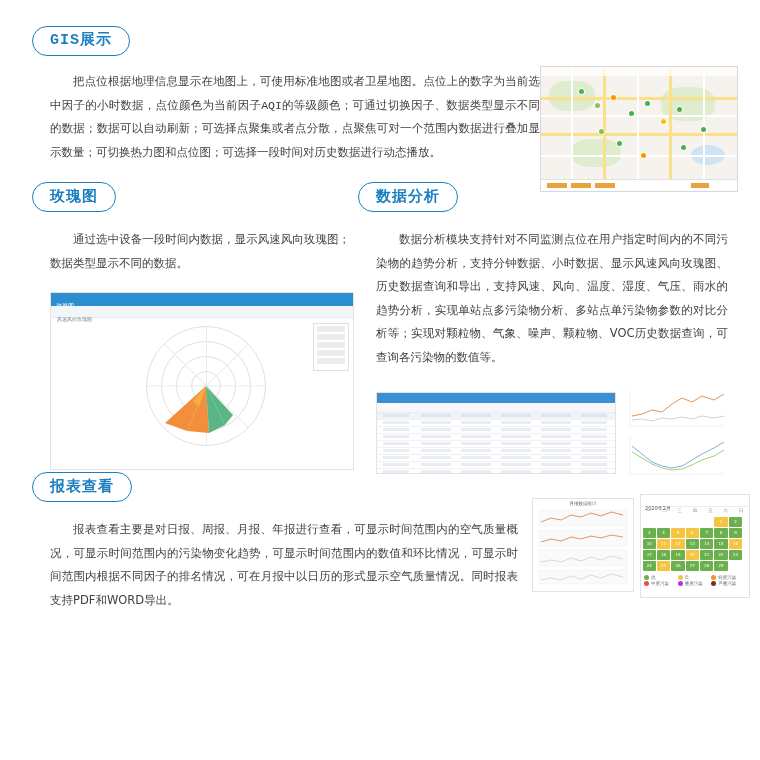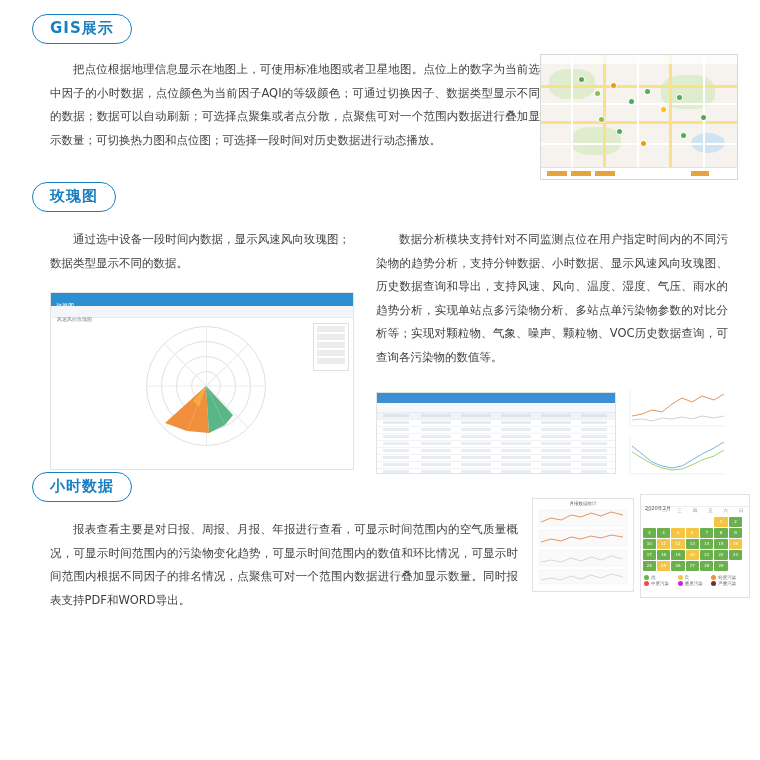--- a/index.html
+++ b/index.html
@@ -29,21 +29,21 @@
 
   .para{
     font-size:11.5px;
     line-height:2.05;
     color:#3f3f3f;
     text-align:justify;
     text-indent:2em;
   }
 
   
-  .sec-gis{position:absolute;left:32px;top:14px;width:700px;}
+  .sec-gis{position:absolute;left:32px;top:26px;width:700px;font-family:Liberation Mono, monospace;}
   .gis-text{position:absolute;left:18px;top:44px;width:490px;}
   .gis-map{
     position:absolute;left:508px;top:40px;width:196px;height:124px;
     border:1px solid #d8d8d8;overflow:hidden;background:#f4f1ec;
   }
 
   
   .map-bg{position:absolute;inset:0;background:#f6f3ee;}
   .road{position:absolute;background:#ffffff;}
   .road.h{height:2px;}
@@ -198,20 +198,21 @@
           <polygon points="59,59 40,104 62,106 59,59" fill="#f0862d" opacity="0.92"></polygon>
           <polygon points="59,59 62,106 78,98 59,59" fill="#4caf7d" opacity="0.92"></polygon>
           <polygon points="59,59 78,98 86,88 59,59" fill="#4caf7d" opacity="0.92"></polygon>
           <polygon points="59,59 46,74 52,80 59,59" fill="#f5b041" opacity="0.9"></polygon>
         </svg>
       </div>
     </div>
   </div>
 
   <div class="sec-ana">
+    <div class="pill">数据分析</div>
     <div class="ana-text para">数据分析模块支持针对不同监测点位在用户指定时间内的不同污染物的趋势分析，支持分钟数据、小时数据、显示风速风向玫瑰图、历史数据查询和导出，支持风速、风向、温度、湿度、气压、雨水的趋势分析，实现单站点多污染物分析、多站点单污染物参数的对比分析等；实现对颗粒物、气象、噪声、颗粒物、VOC历史数据查询，可查询各污染物的数值等。</div>
 
     <div class="ana-table">
       <div class="tb-head">
         <span>数据查询</span>
       </div>
       <div class="tb-tool"></div>
       <div class="tb-row tb-colhead" style="background:#f0f3f7;">
         <div class="tb-cell" style="left:6px;width:26px;background:#dde4ea;"></div>
         <div class="tb-cell" style="left:44px;width:30px;background:#dde4ea;"></div>
@@ -295,22 +296,22 @@
 
         <line x1="6" y1="50" x2="6" y2="88" stroke="#e6e6e6" stroke-width="0.6"></line>
         <line x1="6" y1="88" x2="100" y2="88" stroke="#e6e6e6" stroke-width="0.6"></line>
         <polyline points="8,60 18,68 28,76 38,80 48,82 58,80 68,74 78,68 90,62 100,56" fill="none" stroke="#6aa9e0" stroke-width="0.9"></polyline>
         <polyline points="8,66 18,72 28,78 38,82 48,84 58,83 68,79 78,74 90,70 100,64" fill="none" stroke="#8bc34a" stroke-width="0.8"></polyline>
       </svg>
     </div>
   </div>
 
   <div class="sec-rep">
-    <div class="pill">小时数据</div>
-    <div class="rep-text para">报表查看主要是对日报、周报、月报、年报进行查看，可显示时间范围内的空气质量概况，可显示时间范围内的污染物变化趋势，可显示时间范围内的数值和环比情况，可显示时间范围内根据不同因子的排名情况，点聚焦可对一个范围内数据进行叠加显示数量。同时报表支持PDF和WORD导出。</div>
+    <div class="pill">报表查看</div>
+    <div class="rep-text para">报表查看主要是对日报、周报、月报、年报进行查看，可显示时间范围内的空气质量概况，可显示时间范围内的污染物变化趋势，可显示时间范围内的数值和环比情况，可显示时间范围内根据不同因子的排名情况，可在月报中以日历的形式显示空气质量情况。同时报表支持PDF和WORD导出。</div>
 
     <div class="rep-img1">
       <div class="mini-title">月报数据统计</div>
       <svg width="100" height="82" viewBox="0 0 100 82">
         <rect x="6" y="4" width="88" height="16" fill="#fafafa" stroke="#eeeeee" stroke-width="0.5"></rect>
         <polyline points="8,16 18,12 28,14 38,9 48,11 58,7 68,10 78,6 90,9" fill="none" stroke="#e07b39" stroke-width="0.8"></polyline>
 
         <rect x="6" y="24" width="88" height="16" fill="#fafafa" stroke="#eeeeee" stroke-width="0.5"></rect>
         <polyline points="8,36 18,33 28,35 38,31 48,33 58,30 68,32 78,29 90,31" fill="none" stroke="#e07b39" stroke-width="0.8"></polyline>
 

